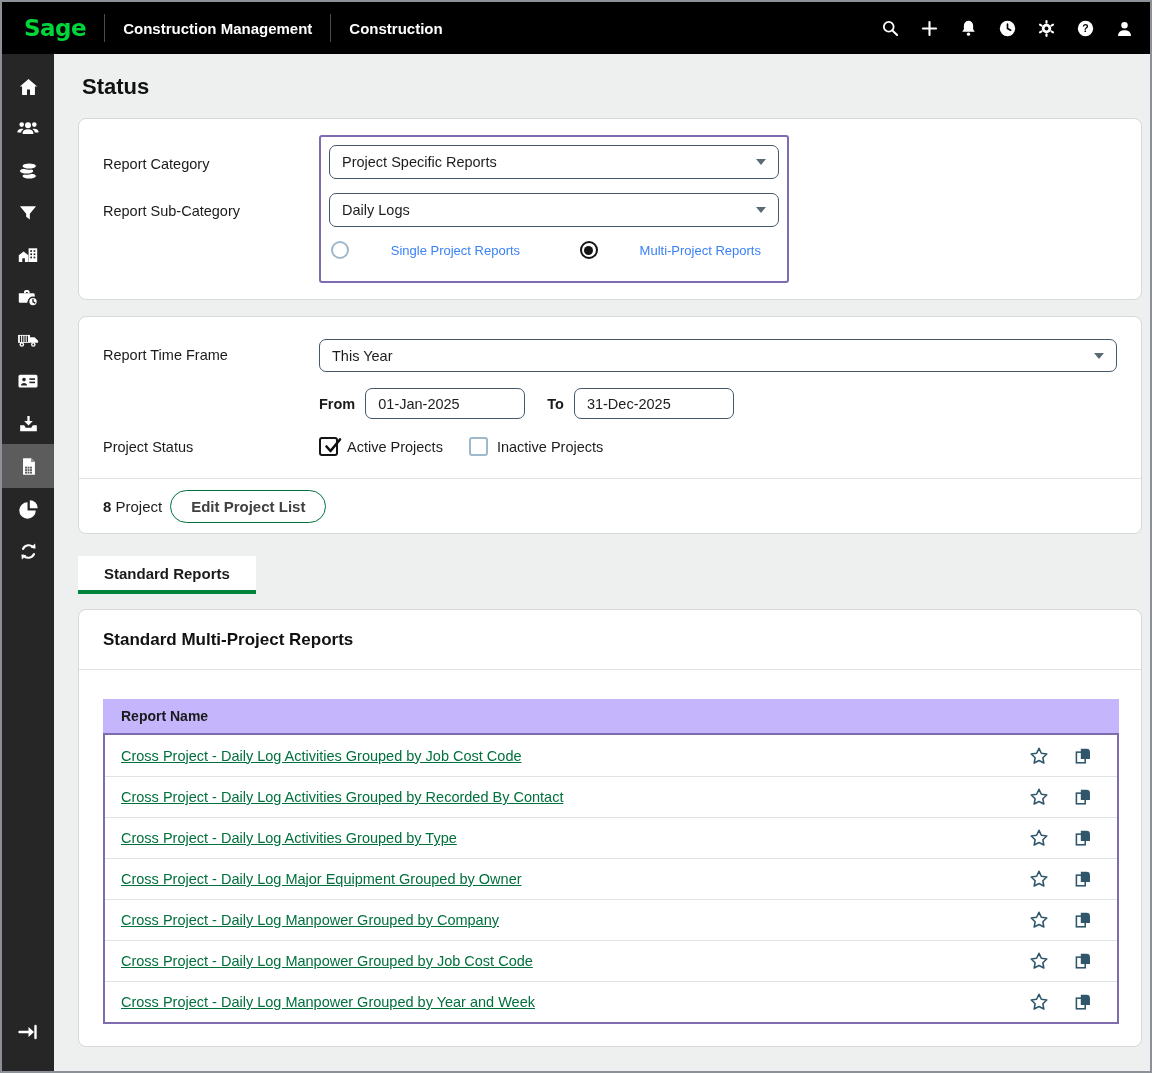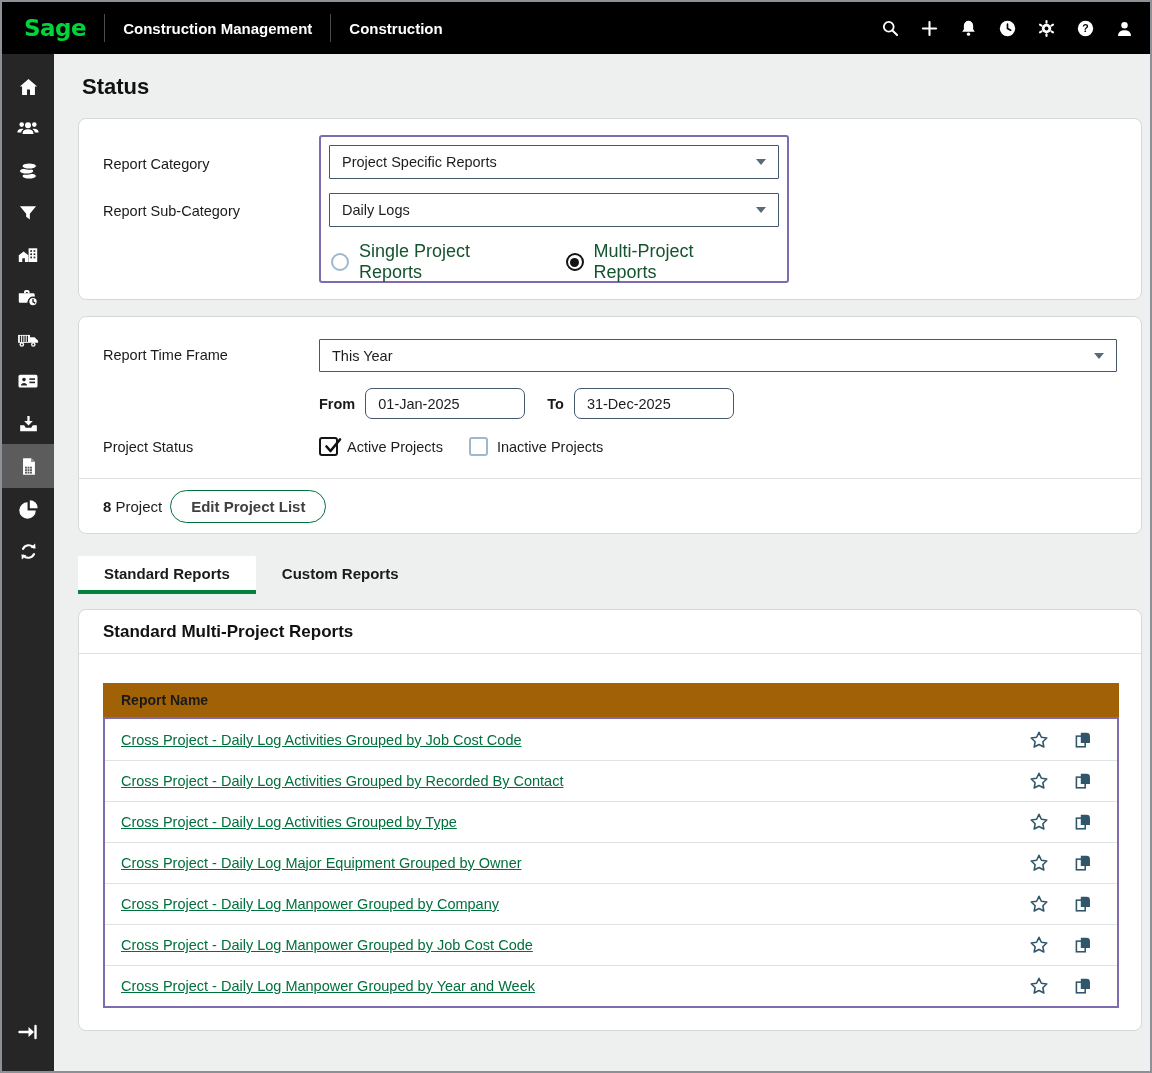--- a/index.html
+++ b/index.html
@@ -30,25 +30,25 @@
   .field-row { display:flex; align-items:flex-start; }
   .field-label { width:216px; font-size:14.5px; font-weight:normal; color:#1a1a1a; flex:none; }
 
   
   .card1 { height:182px; padding:16px 24px; display:flex; }
   .cat-labels { width:216px; flex:none; }
   .cat-labels .field-label { width:auto; }
   .lbl-cat { margin-top:21px; }
   .lbl-sub { margin-top:31px; }
   .focus-group { border:2px solid #7E6BB0; border-radius:3px; width:470px; padding:8px 8px 6px 8px; }
-  .select { border:1.5px solid #44576b; border-radius:1px; height:34px; display:flex; align-items:center; padding:0 12px; font-size:14.5px; color:#1d1d1d; background:#fff; cursor:pointer; }
+  .select { border:1.5px solid #44576b; border-radius:7px; height:34px; display:flex; align-items:center; padding:0 12px; font-size:14.5px; color:#1d1d1d; background:#fff; cursor:pointer; }
   .select + .select { margin-top:14px; }
   .select .sel-text { flex:1; }
   .caret { width:0; height:0; border-left:5px solid transparent; border-right:5px solid transparent; border-top:6px solid #5a6b75; flex:none; }
-  .radio-row { display:flex; align-items:center; gap:10px; margin:14px 0 6px 2px; font-size:18px; color:#14532d; }
+  .radio-row { display:flex; align-items:center; gap:10px; margin:14px 0 6px 2px; font-size:13px; color:#3b82f6;justify-content:space-between; }
   .radio { width:18px; height:18px; border-radius:50%; border:2px solid #9fb9cc; background:#fff; flex:none; cursor:pointer; position:relative; }
   .radio.on { border-color:#141414; }
   .radio.on::after { content:""; position:absolute; inset:2.5px; border-radius:50%; background:#141414; }
   .radio-label { margin-right:18px; cursor:pointer; }
 
   
   .card2 { padding:22px 24px 0 24px; }
   .tf-select { width:805px; height:33px;justify-content:space-between; }
   .fromto-row { display:flex; align-items:center; margin:16px 0 0 216px; }
   .ft-label { font-size:14.5px; font-weight:bold; color:#1a1a1a; margin-right:10px; }
@@ -66,24 +66,24 @@
   .proj-count b { font-weight:bold; }
   .pill-btn { border:1.5px solid #00703C; color:#404040; font-weight:bold; font-size:15px; background:#fff; border-radius:17px; height:33px; padding:0 20px; cursor:pointer; font-family:"Liberation Sans",sans-serif; }
 
   
   .tabs { display:flex; margin:22px 0 15px 0; }
   .tab { height:38px; display:flex; align-items:center; padding:0 26px; font-size:15px; font-weight:bold; color:#1a1a1a; cursor:pointer; border-bottom:4px solid transparent; }
   .tab.active { background:#fff; border-bottom:4px solid #00843D; border-radius:2px 2px 0 0; }
 
   
   .card3 { padding:0; }
-  .section-head { height:44px; display:flex; align-items:center; padding:12px 24px; border-bottom:1px solid #dfe2e2; }
+  .section-head { height:60px; display:flex; align-items:center; padding:12px 24px; border-bottom:1px solid #dfe2e2; }
   .section-title { font-size:17px; font-weight:bold; color:#111; }
   .table-wrap { margin:29px 22px 22px 24px; }
-  .thead { background:#a16207; height:34px; display:flex; align-items:center; padding-left:18px; font-size:14px; font-weight:bold; color:#1a1a1a; }
+  .thead { background:#c4b5fd; height:34px; display:flex; align-items:center; padding-left:18px; font-size:14px; font-weight:bold; color:#1a1a1a; }
   .tbody { border:2px solid #7E6BB0; border-top-width:2px; }
   .trow { height:41px; display:flex; align-items:center; padding-left:16px; background:#fff; }
   .trow + .trow { border-top:1px solid #e0e3e3; }
   .trow a { color:#00703C; font-size:14.5px; text-decoration:underline; cursor:pointer; }
   .trow .row-spacer { flex:1; }
   .row-action { width:44px; display:flex; justify-content:center; align-items:center; cursor:pointer; }
   .row-actions { display:flex; align-items:center; padding-right:12px; }
 
   svg { display:block; }
 </style>
@@ -366,21 +366,20 @@
       </div>
       <div class="card2-divider"></div>
       <div class="summary-row">
         <span class="proj-count"><b>8</b> <span>Project</span></span>
         <button class="pill-btn">Edit Project List</button>
       </div>
     </section>
 
     <div class="tabs">
       <div class="tab active">Standard Reports</div>
-      <div class="tab">Custom Reports</div>
     </div>
 
     <section class="card card3">
       <div class="section-head">
         <div class="section-title">Standard Multi-Project Reports</div>
       </div>
       <div class="table-wrap">
         <div class="thead">
           <span>Report Name</span>
         </div>

